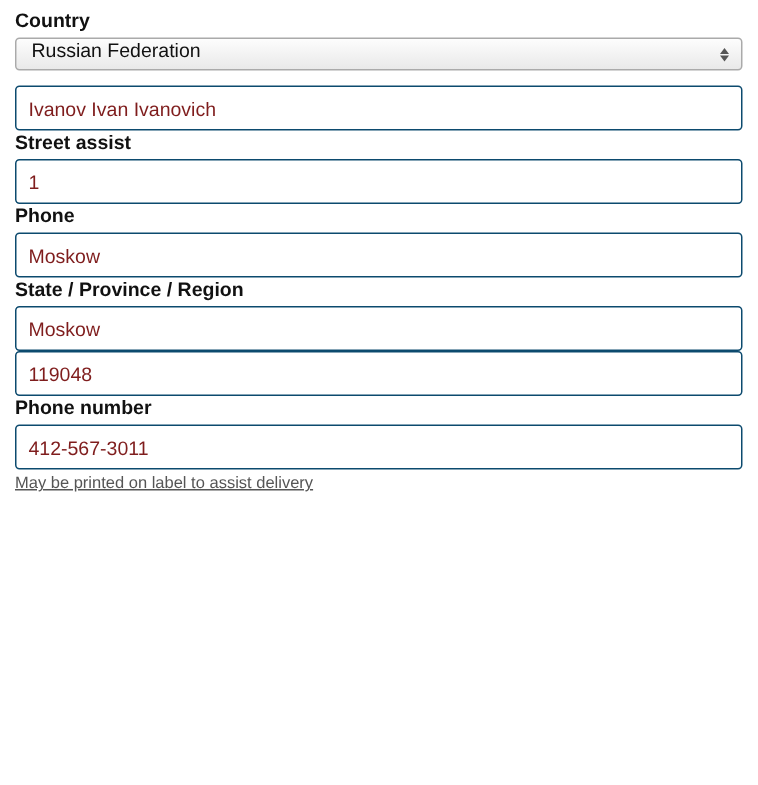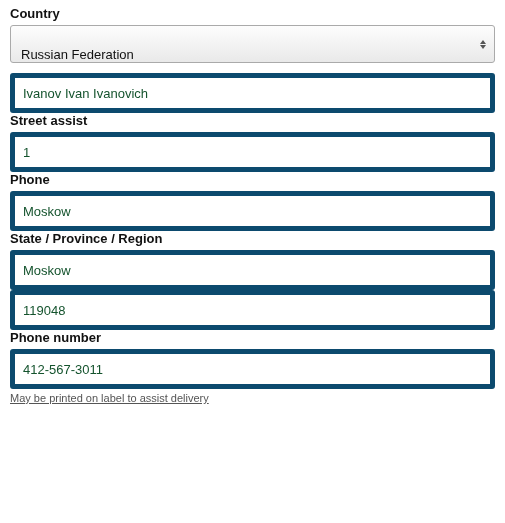--- a/index.html
+++ b/index.html
@@ -15,43 +15,43 @@
   .field-group {
   }
   .field-label {
     font-weight: bold;
     font-size: 13px;
     margin-bottom: 4px;
     color: #111;
   }
   .text-input {
     width: 100%;
-    height: 40px;
+    height: 30px;
     padding: 5px 8px;
     font-size: 13px;
     font-family: Arial, Helvetica, sans-serif;
-    color: #14532d;
-    border: 5px solid #0c4a6e;
+    color: #7f1d1d;
+    border: 1px solid #0c4a6e;
     border-radius: 3px;
     background: #fff;
     outline: none;
     display: block;
   }
   .text-input + .text-input {
     margin-top: 8px;
   }
   .select-wrap {
     position: relative;
     width: 100%;
-    height: 38px;
+    height: 22px;
     border: 1px solid #aaa;
     border-radius: 3px;
     background: linear-gradient(to bottom, #fdfdfd 0%, #e9e9e9 100%);
     display: flex;
-    align-items: flex-end;
+    align-items: flex-start;
     padding: 0 22px 0 10px;
     cursor: pointer;
   }
   .select-value {
     font-size: 13px;
     color: #111;
     flex: 1;
   }
   .sort-icon {
     position: absolute;

